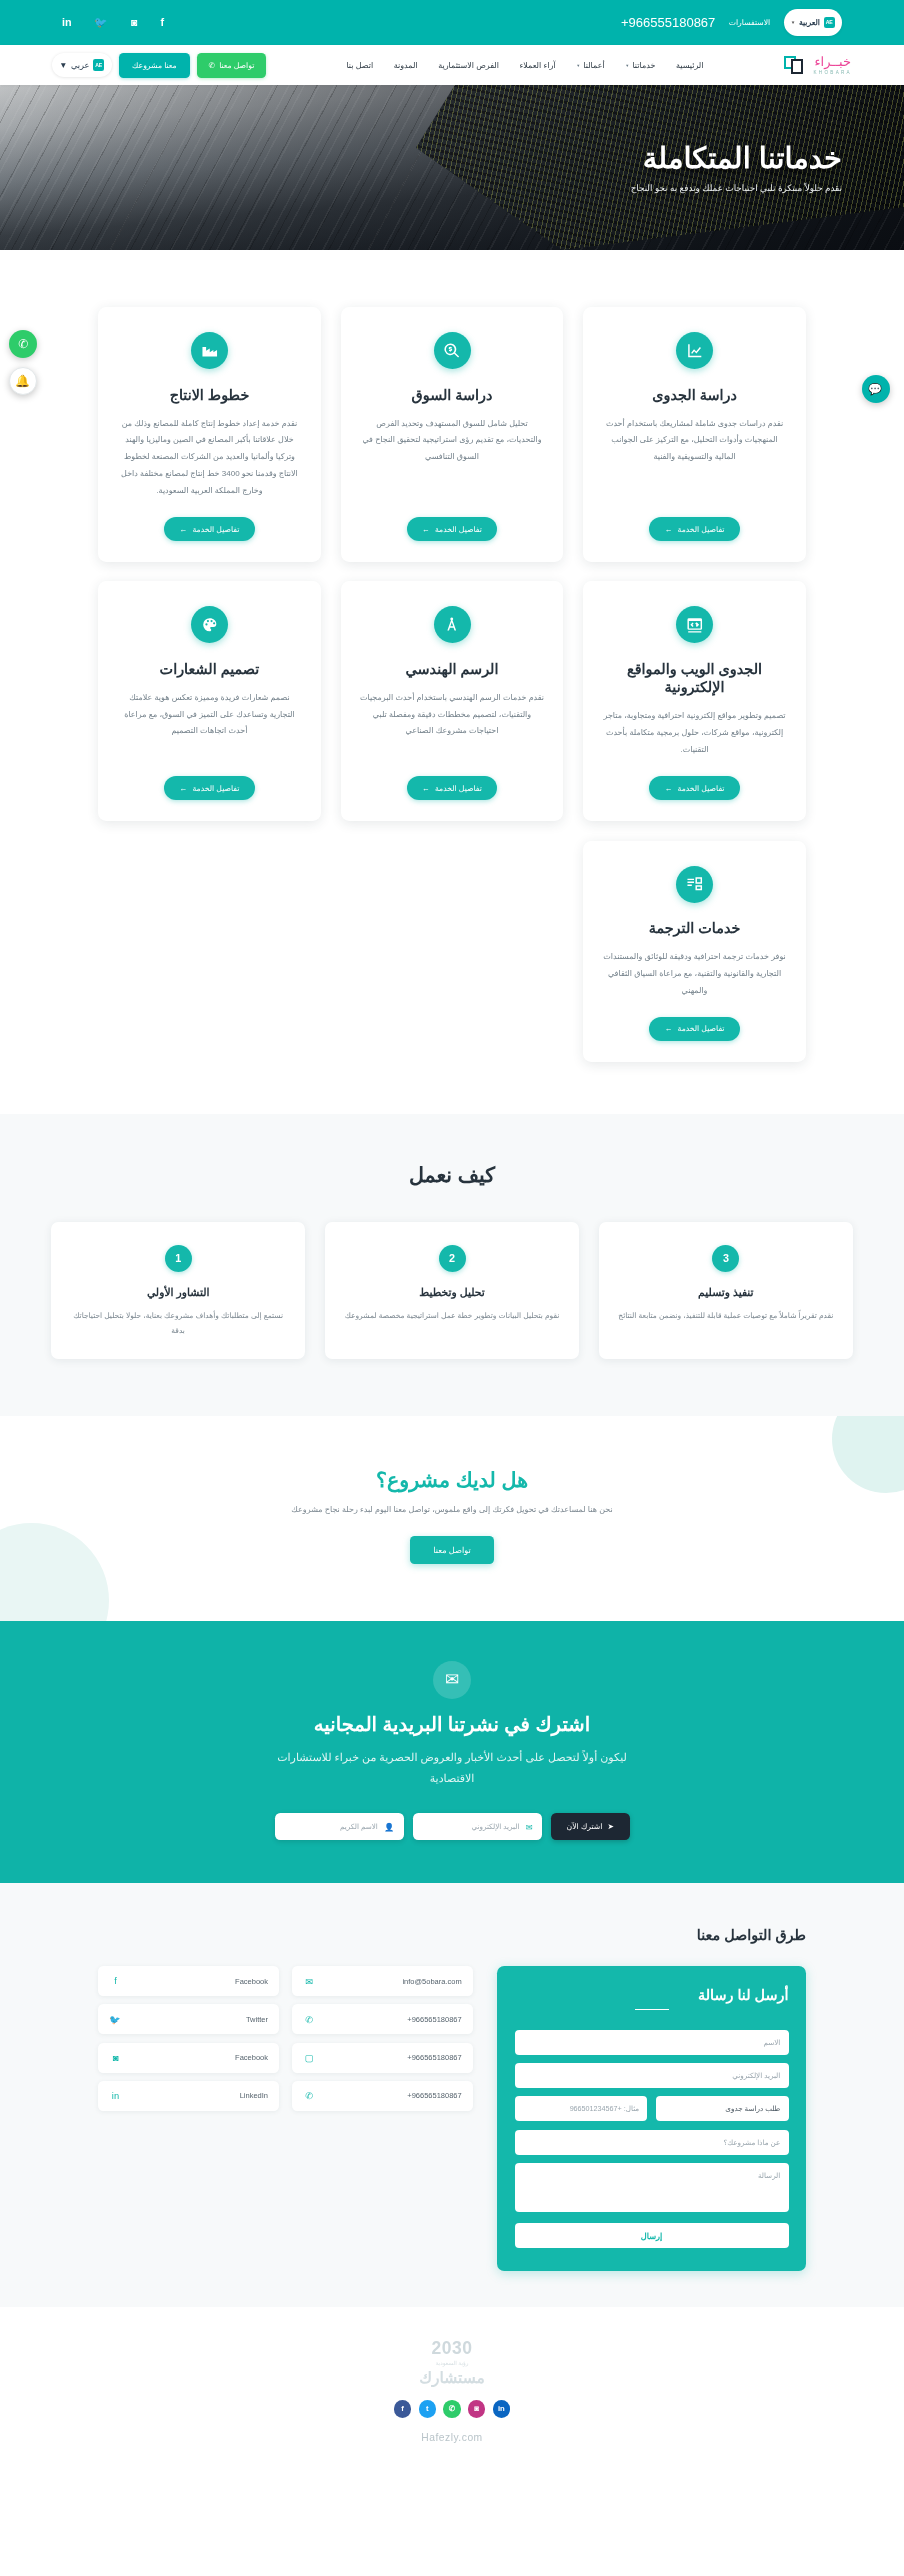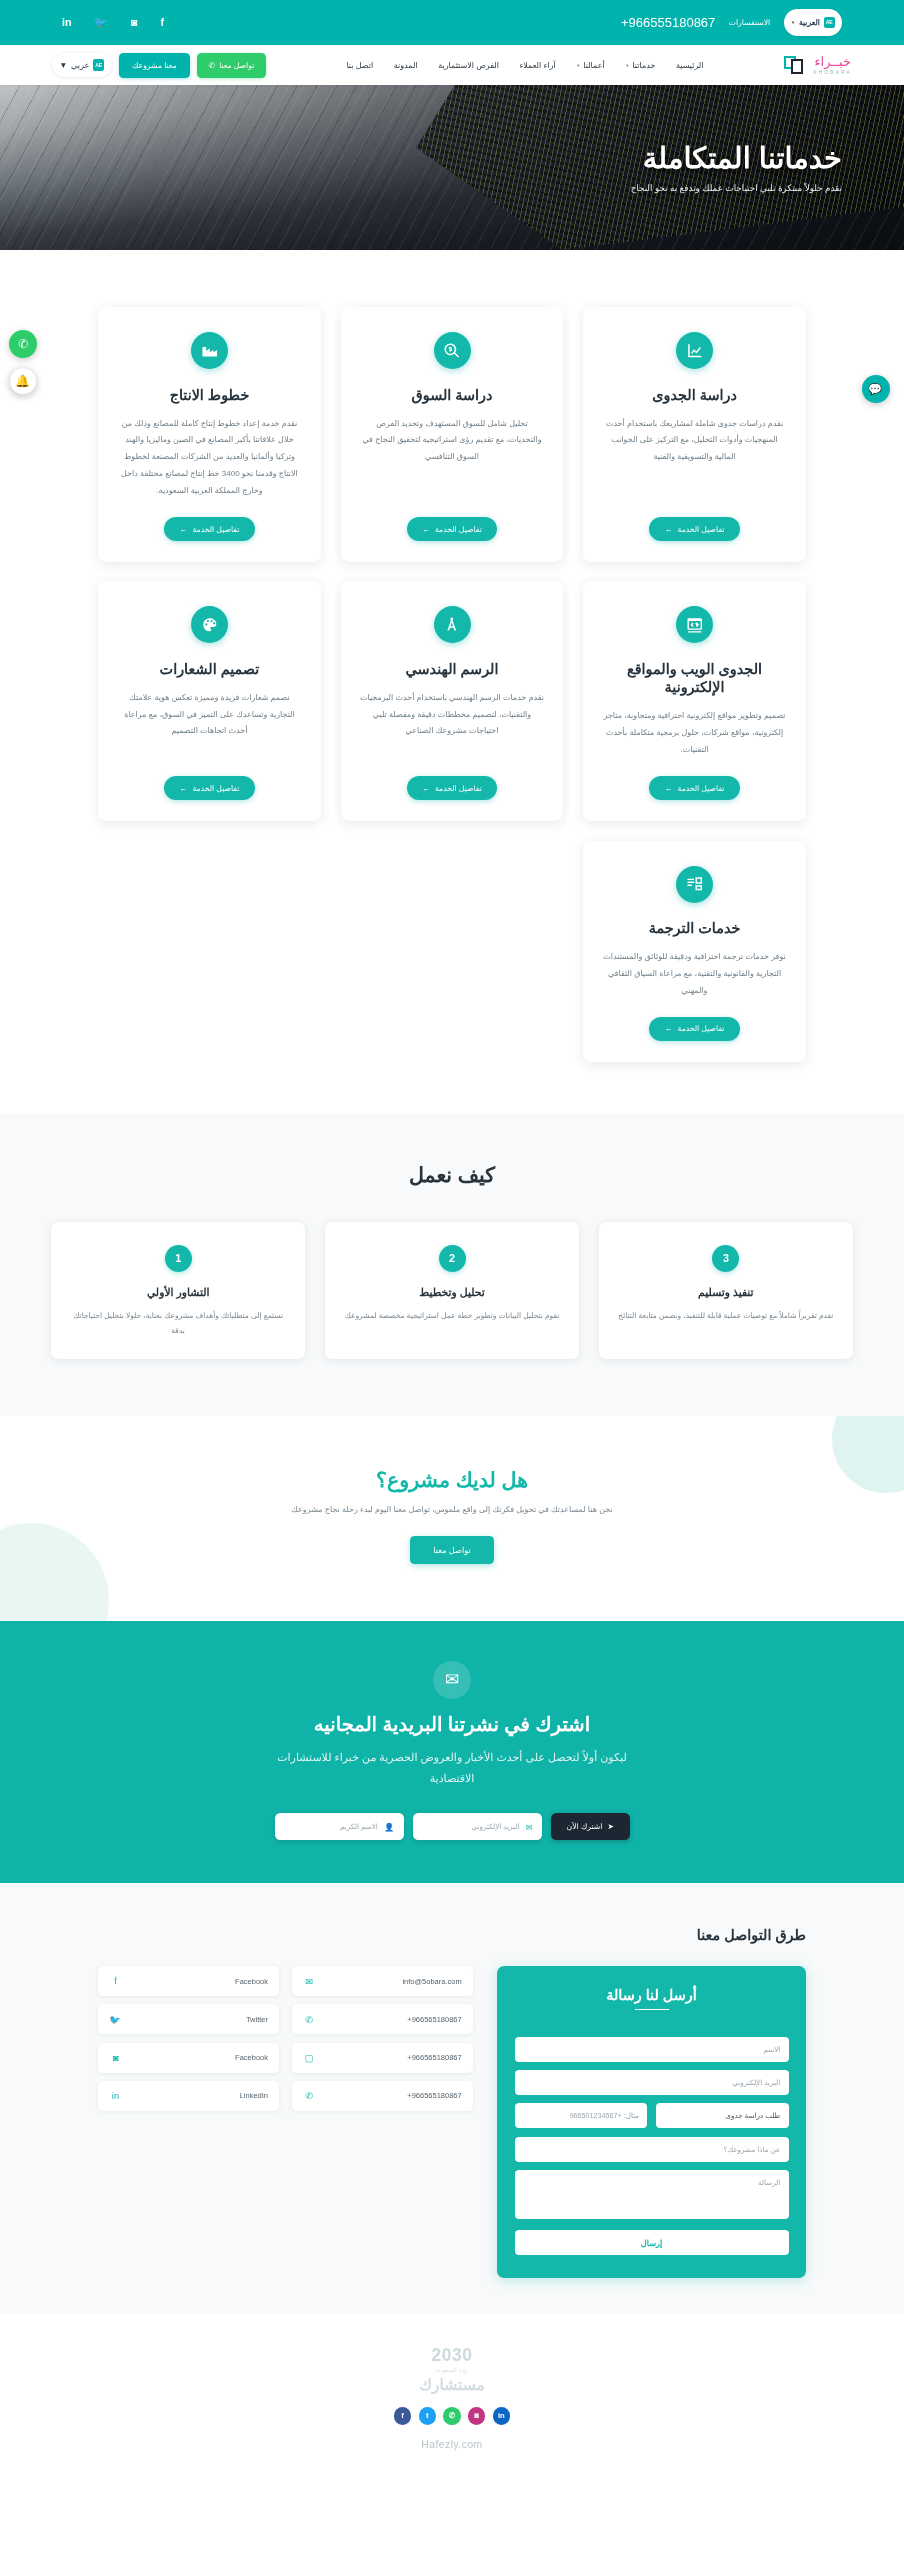--- a/index.html
+++ b/index.html
@@ -231,22 +231,22 @@
   .contact-head {
     font-size:14.4px; font-weight:bold; color:#27333d;
     text-align:right; margin-bottom:23px;
   }
   .contact-wrap { display:flex; gap:24px; align-items:flex-start; }
   .contact-form {
     background:#14b8ab; border-radius:7.2px; padding:20.6px 17.5px 23px;
     width:309px; box-shadow:0 2.1px 10.3px rgba(20,184,171,.25);
   }
   .cf-title {
-    font-size:14.4px; font-weight:bold; color:#ffffff; text-align:center;
-    margin-bottom:27px; position:relative; padding-bottom:7.2px;
+    font-size:14.4px; font-weight:bold; color:#ffffff; 
+    margin-bottom:20px; position:relative; padding-bottom:7.2px;
   }
   .cf-title::after {
     content:""; position:absolute; bottom:0; right:50%;
     transform:translateX(50%); width:34px; height:1.5px; background:#ffffff;
   }
   .cf-row { display:flex; gap:8.2px; margin-bottom:8.2px; }
   .cf-input, .cf-select, .cf-area {
     width:100%; border:none; outline:none; border-radius:4.1px;
     background:#ffffff; font-size:7.2px; color:#4a5660;
     padding:0 8.2px; height:25px; text-align:right;

